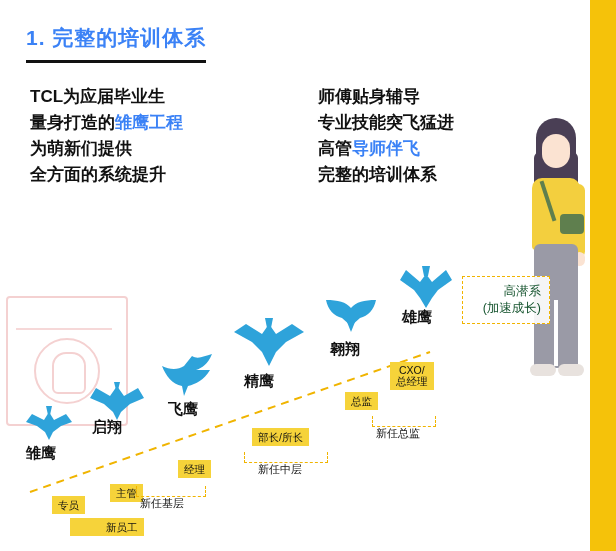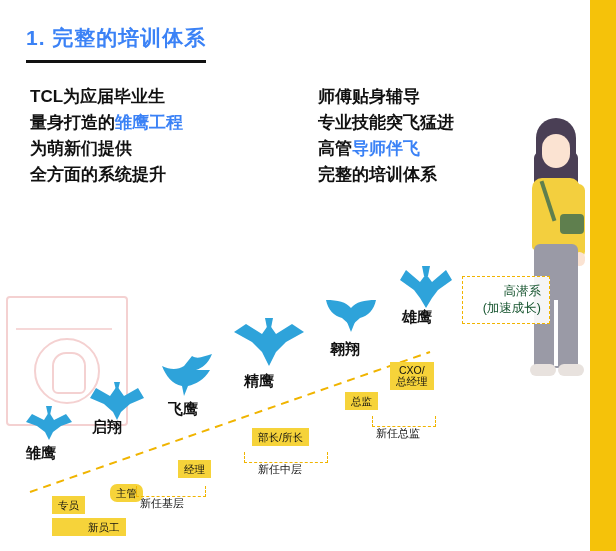--- a/index.html
+++ b/index.html
@@ -195,23 +195,23 @@
       </svg>
   </div>
 
   <div class="blabel" style="left:26px;top:444px;">雏鹰</div>
   <div class="blabel" style="left:92px;top:418px;">启翔</div>
   <div class="blabel" style="left:168px;top:400px;">飞鹰</div>
   <div class="blabel" style="left:244px;top:372px;">精鹰</div>
   <div class="blabel" style="left:330px;top:340px;">翱翔</div>
   <div class="blabel" style="left:402px;top:308px;">雄鹰</div>
 
-  <div class="tag" style="left:52px;top:518px;padding-left:36px;">新员工</div>
+  <div class="tag" style="left:70px;top:518px;padding-left:36px;">新员工</div>
   <div class="tag" style="left:52px;top:496px;">专员</div>
-  <div class="tag" style="left:110px;top:484px;border-radius:7px;">主管</div>
+  <div class="tag" style="left:110px;top:484px;">主管</div>
   <div class="tag" style="left:178px;top:460px;">经理</div>
   <div class="tag" style="left:252px;top:428px;">部长/所长</div>
   <div class="tag" style="left:328px;top:392px;margin-left:17px;">总监</div>
   <div class="tag" style="left:390px;top:362px;line-height:11px;">
     <div>CXO/</div>
     <div>总经理</div>
   </div>
 
   <div class="bracket" style="left:136px;top:486px;width:68px;height:10px;"></div>
   <div class="bkt-label" style="left:140px;top:496px;">新任基层</div>

